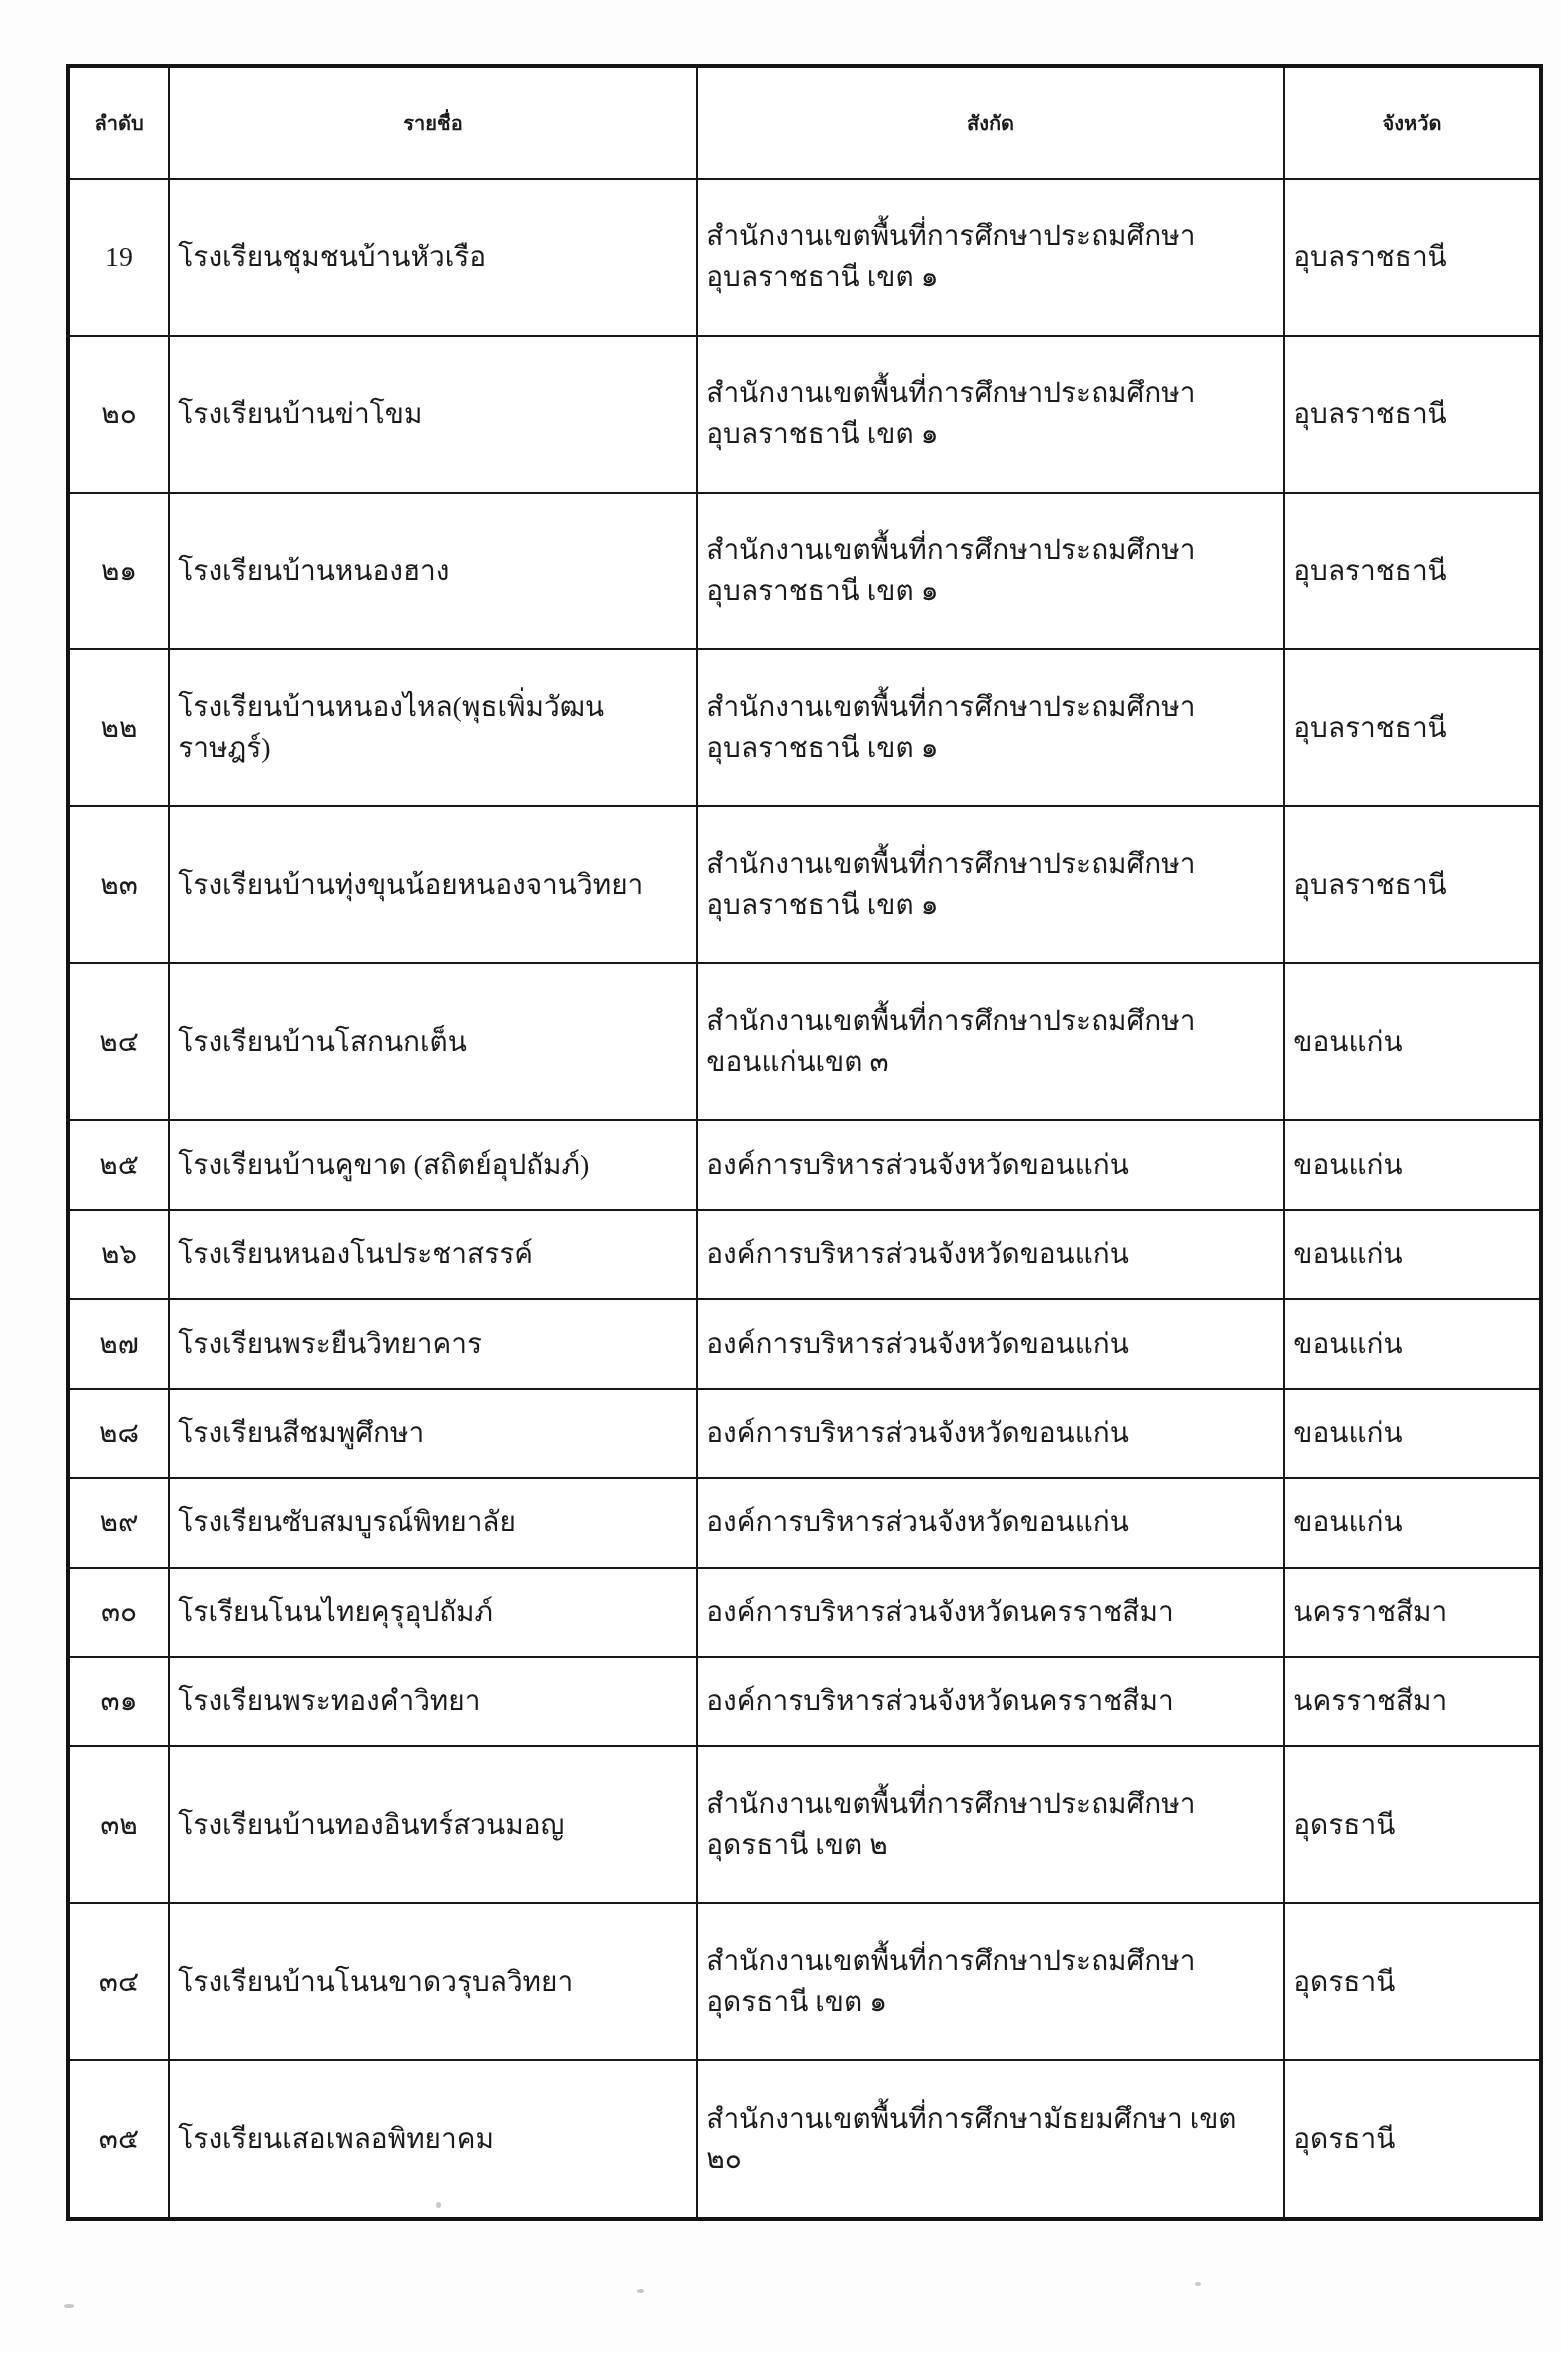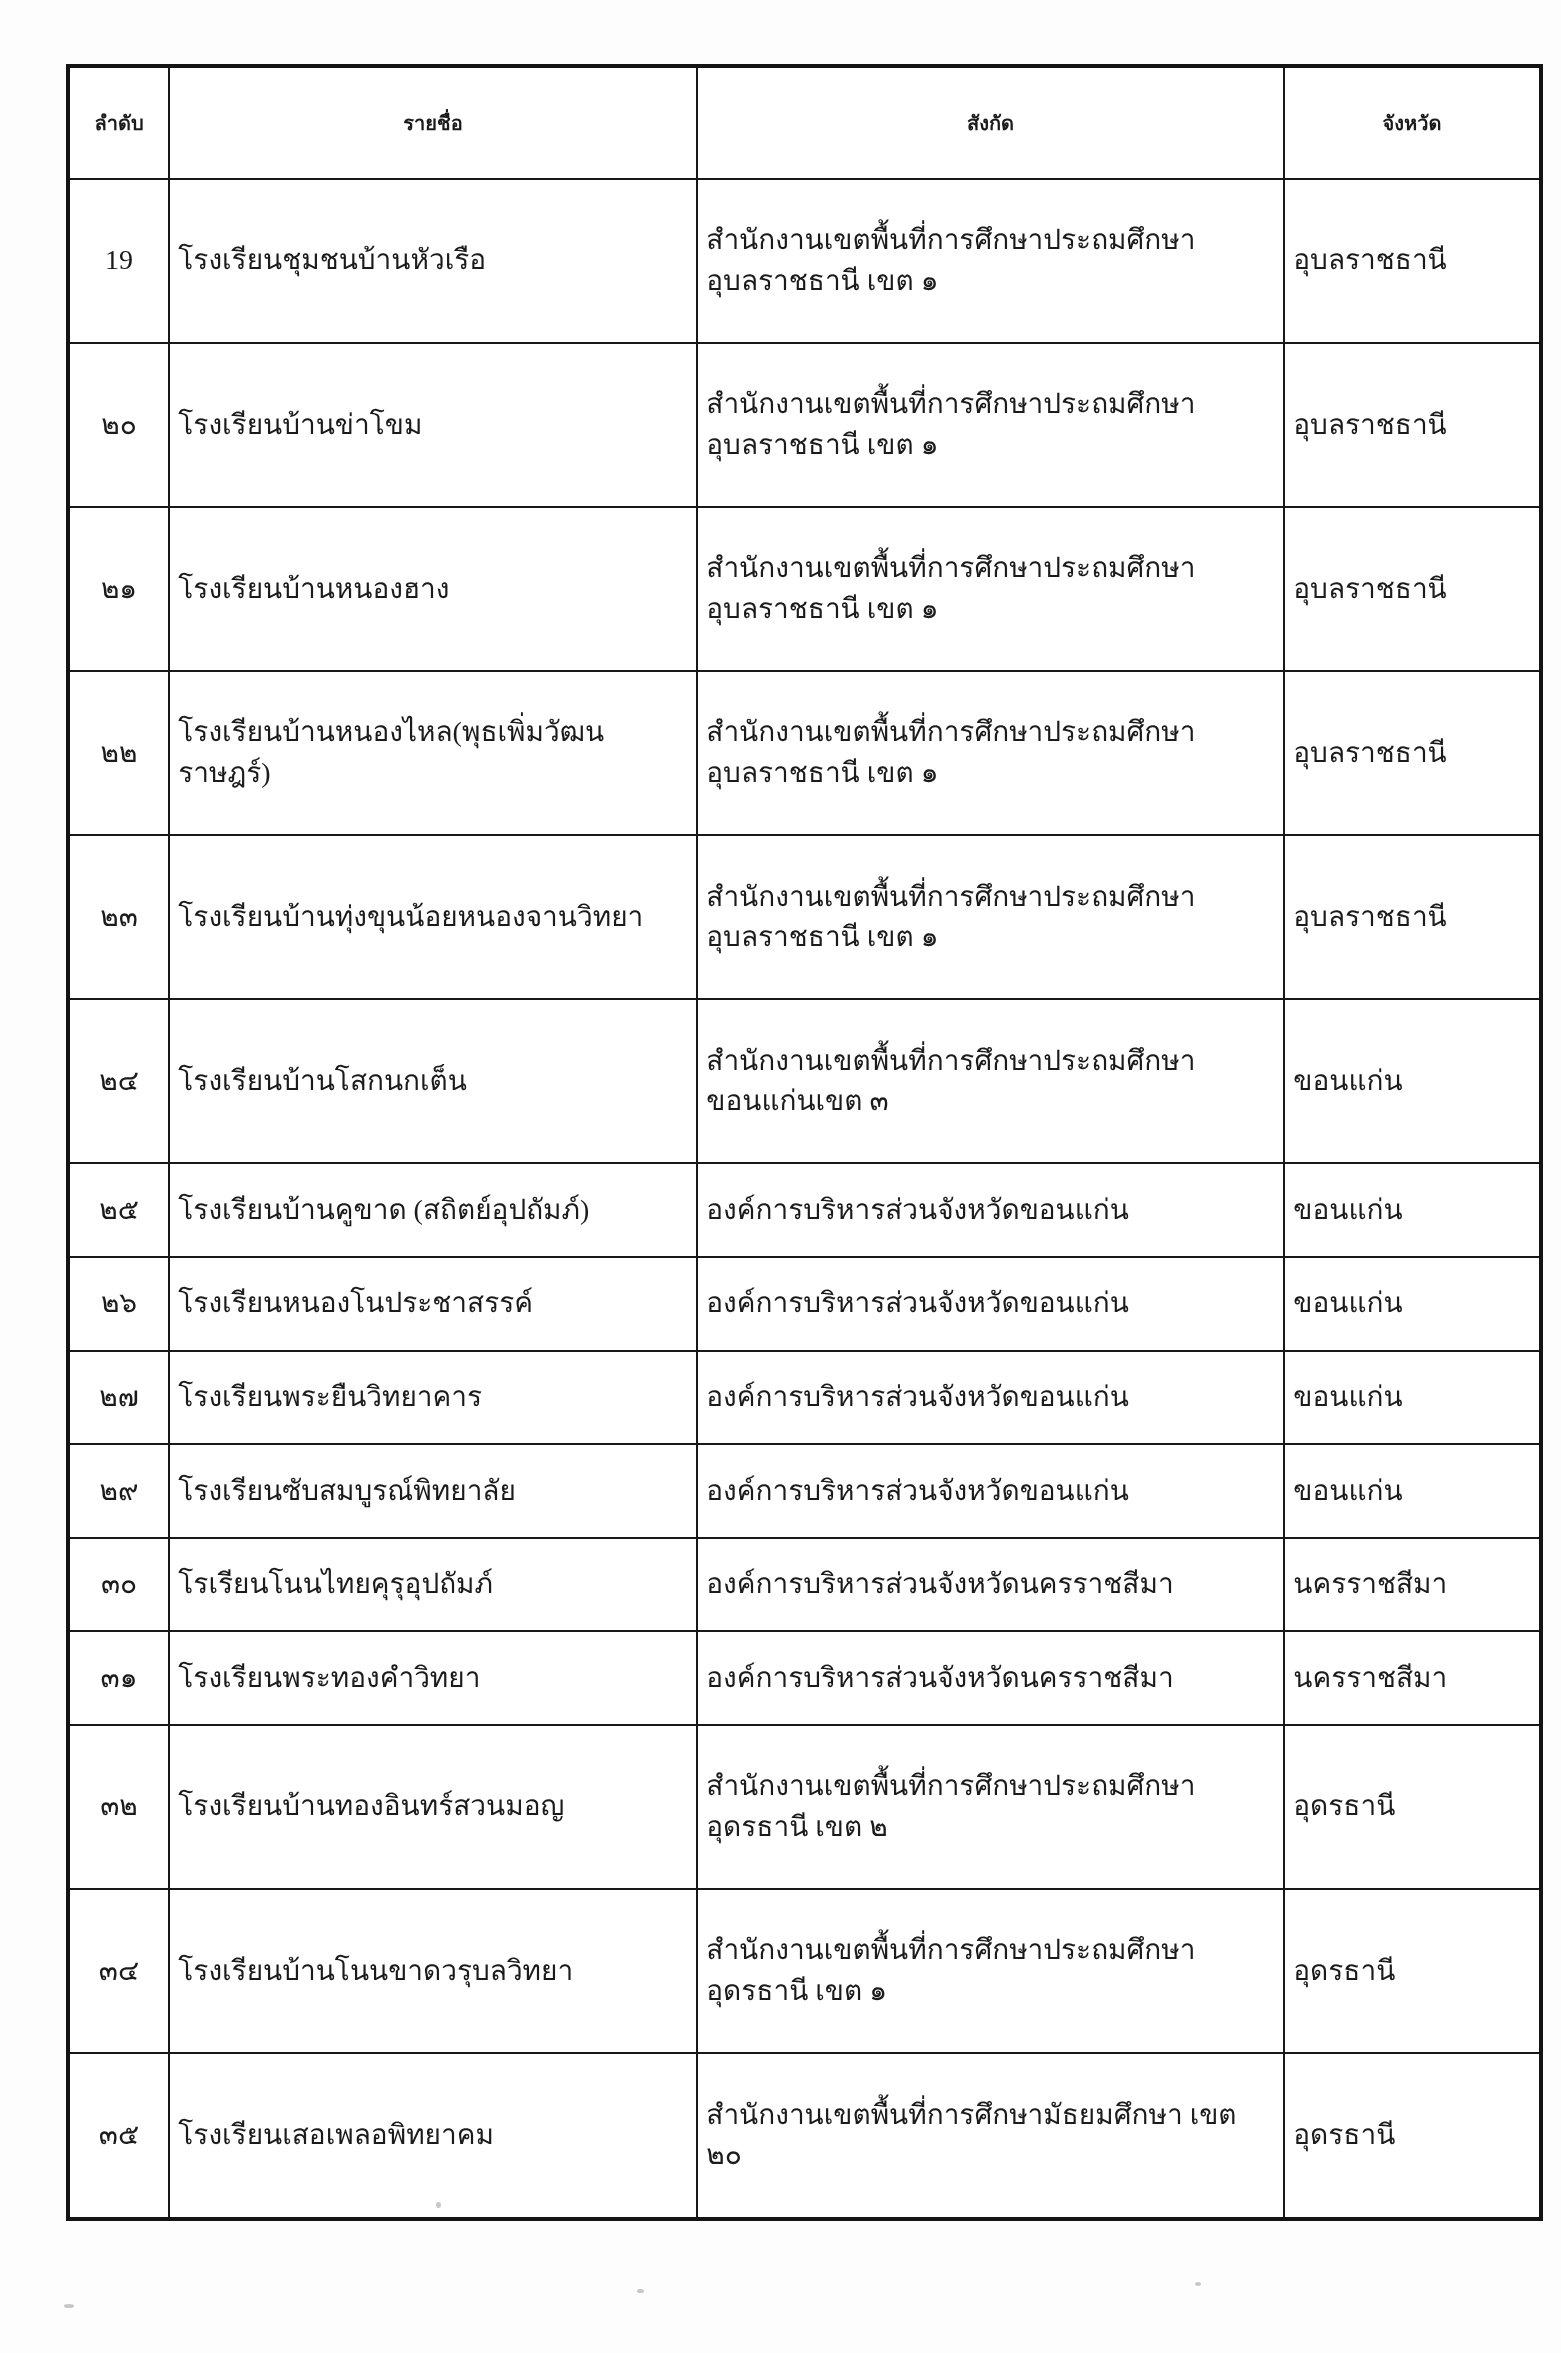--- a/index.html
+++ b/index.html
@@ -150,20 +150,26 @@
     <td class="col-prov">ขอนแก่น</td>
   </tr>
 
   <tr>
     <td class="col-no">๒๗</td>
     <td class="col-name">โรงเรียนพระยืนวิทยาคาร</td>
     <td class="col-aff">องค์การบริหารส่วนจังหวัดขอนแก่น</td>
     <td class="col-prov">ขอนแก่น</td>
   </tr>
 
+  <tr>
+    <td class="col-no">๒๘</td>
+    <td class="col-name">โรงเรียนสีชมพูศึกษา</td>
+    <td class="col-aff">องค์การบริหารส่วนจังหวัดขอนแก่น</td>
+    <td class="col-prov">ขอนแก่น</td>
+  </tr>
 
   <tr>
     <td class="col-no">๒๙</td>
     <td class="col-name">โรงเรียนซับสมบูรณ์พิทยาลัย</td>
     <td class="col-aff">องค์การบริหารส่วนจังหวัดขอนแก่น</td>
     <td class="col-prov">ขอนแก่น</td>
   </tr>
 
   <tr>
     <td class="col-no">๓๐</td>

